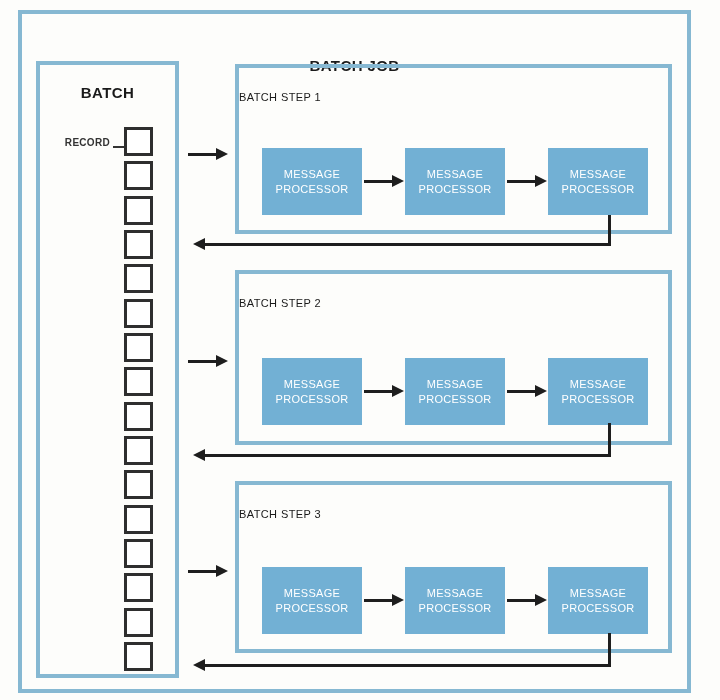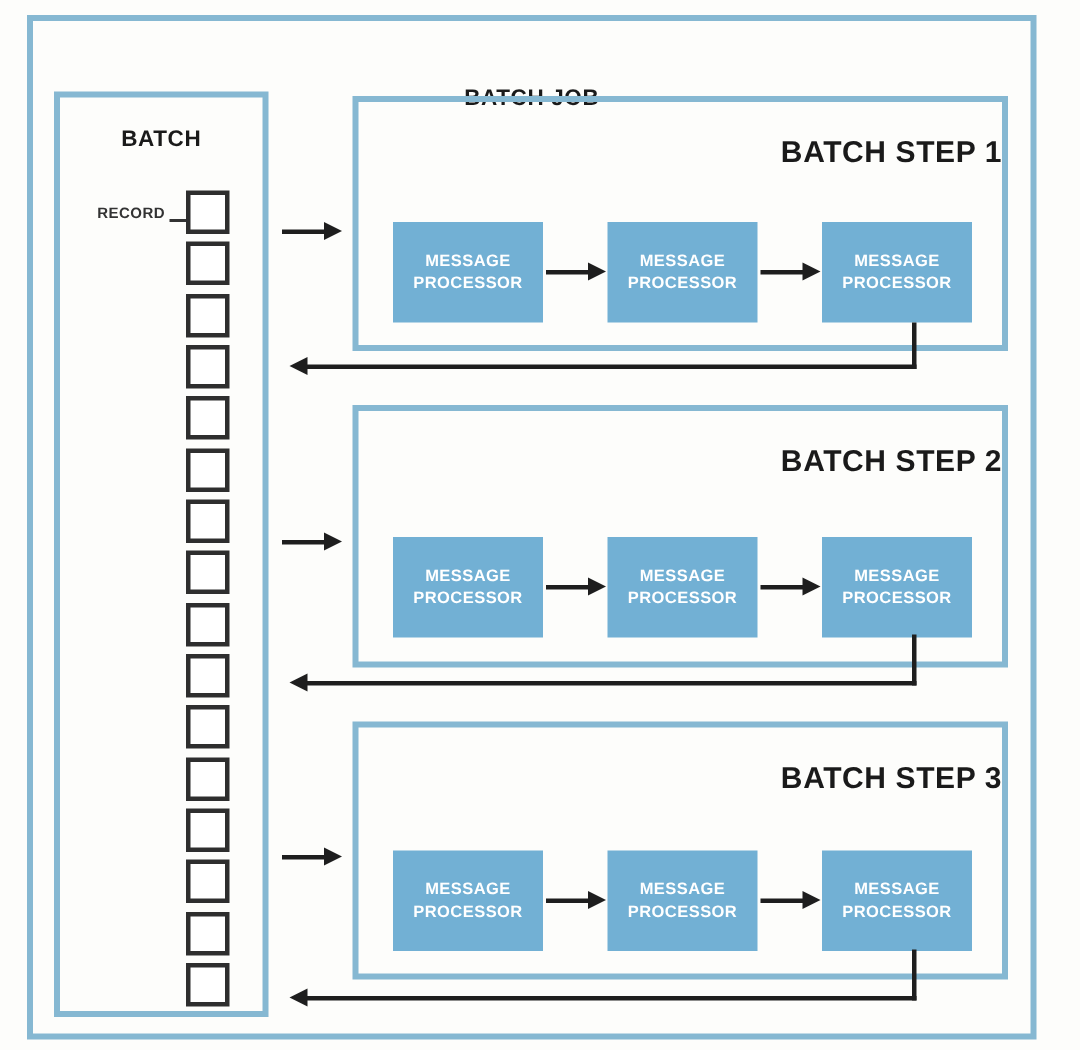--- a/index.html
+++ b/index.html
@@ -42,33 +42,33 @@
   .record{
     width:29px;height:29px;box-sizing:border-box;
     border:3px solid var(--record_border);background:#fff;
   }
   
   .step{left:235px;width:437px;}
   .step1{top:64px;height:170px;}
   .step2{top:270px;height:175px;}
   .step3{top:481px;height:172px;}
   .step-title{
-    position:absolute;top:23px;left:0;right:0;text-align:right;
-    font-size:20px;font-weight:700;letter-spacing:.4px;color:var(--text_dark);
+    position:absolute;top:23px;left:0;right:0;text-align:left;
+    font-size:11px;font-weight:400;letter-spacing:.4px;color:var(--text_dark);
   }
   .mp-row{
     position:absolute;left:23px;right:20px;
     display:flex;align-items:center;justify-content:space-between;
   }
   .step1 .mp-row{top:80px;}
   .step2 .mp-row{top:84px;}
   .step3 .mp-row{top:82px;}
   .mp{
     width:100px;height:67px;box-sizing:border-box;background:var(--processor_blue);
-    color:#fff;font-size:11px;font-weight:700;letter-spacing:.3px;line-height:1.35;
+    color:#fff;font-size:11px;font-weight:400;letter-spacing:.3px;line-height:1.35;
     display:flex;align-items:center;justify-content:center;text-align:center;
     padding:0 12px;
   }
   
   .h-arrow{position:absolute;height:13px;}
   .h-arrow .shaft{position:absolute;left:0;right:9px;top:5px;height:3px;background:var(--arrow_black);}
   .h-arrow .head{
     position:absolute;right:0;top:0;width:0;height:0;
     border-top:6.5px solid transparent;border-bottom:6.5px solid transparent;
     border-left:12px solid var(--arrow_black);

